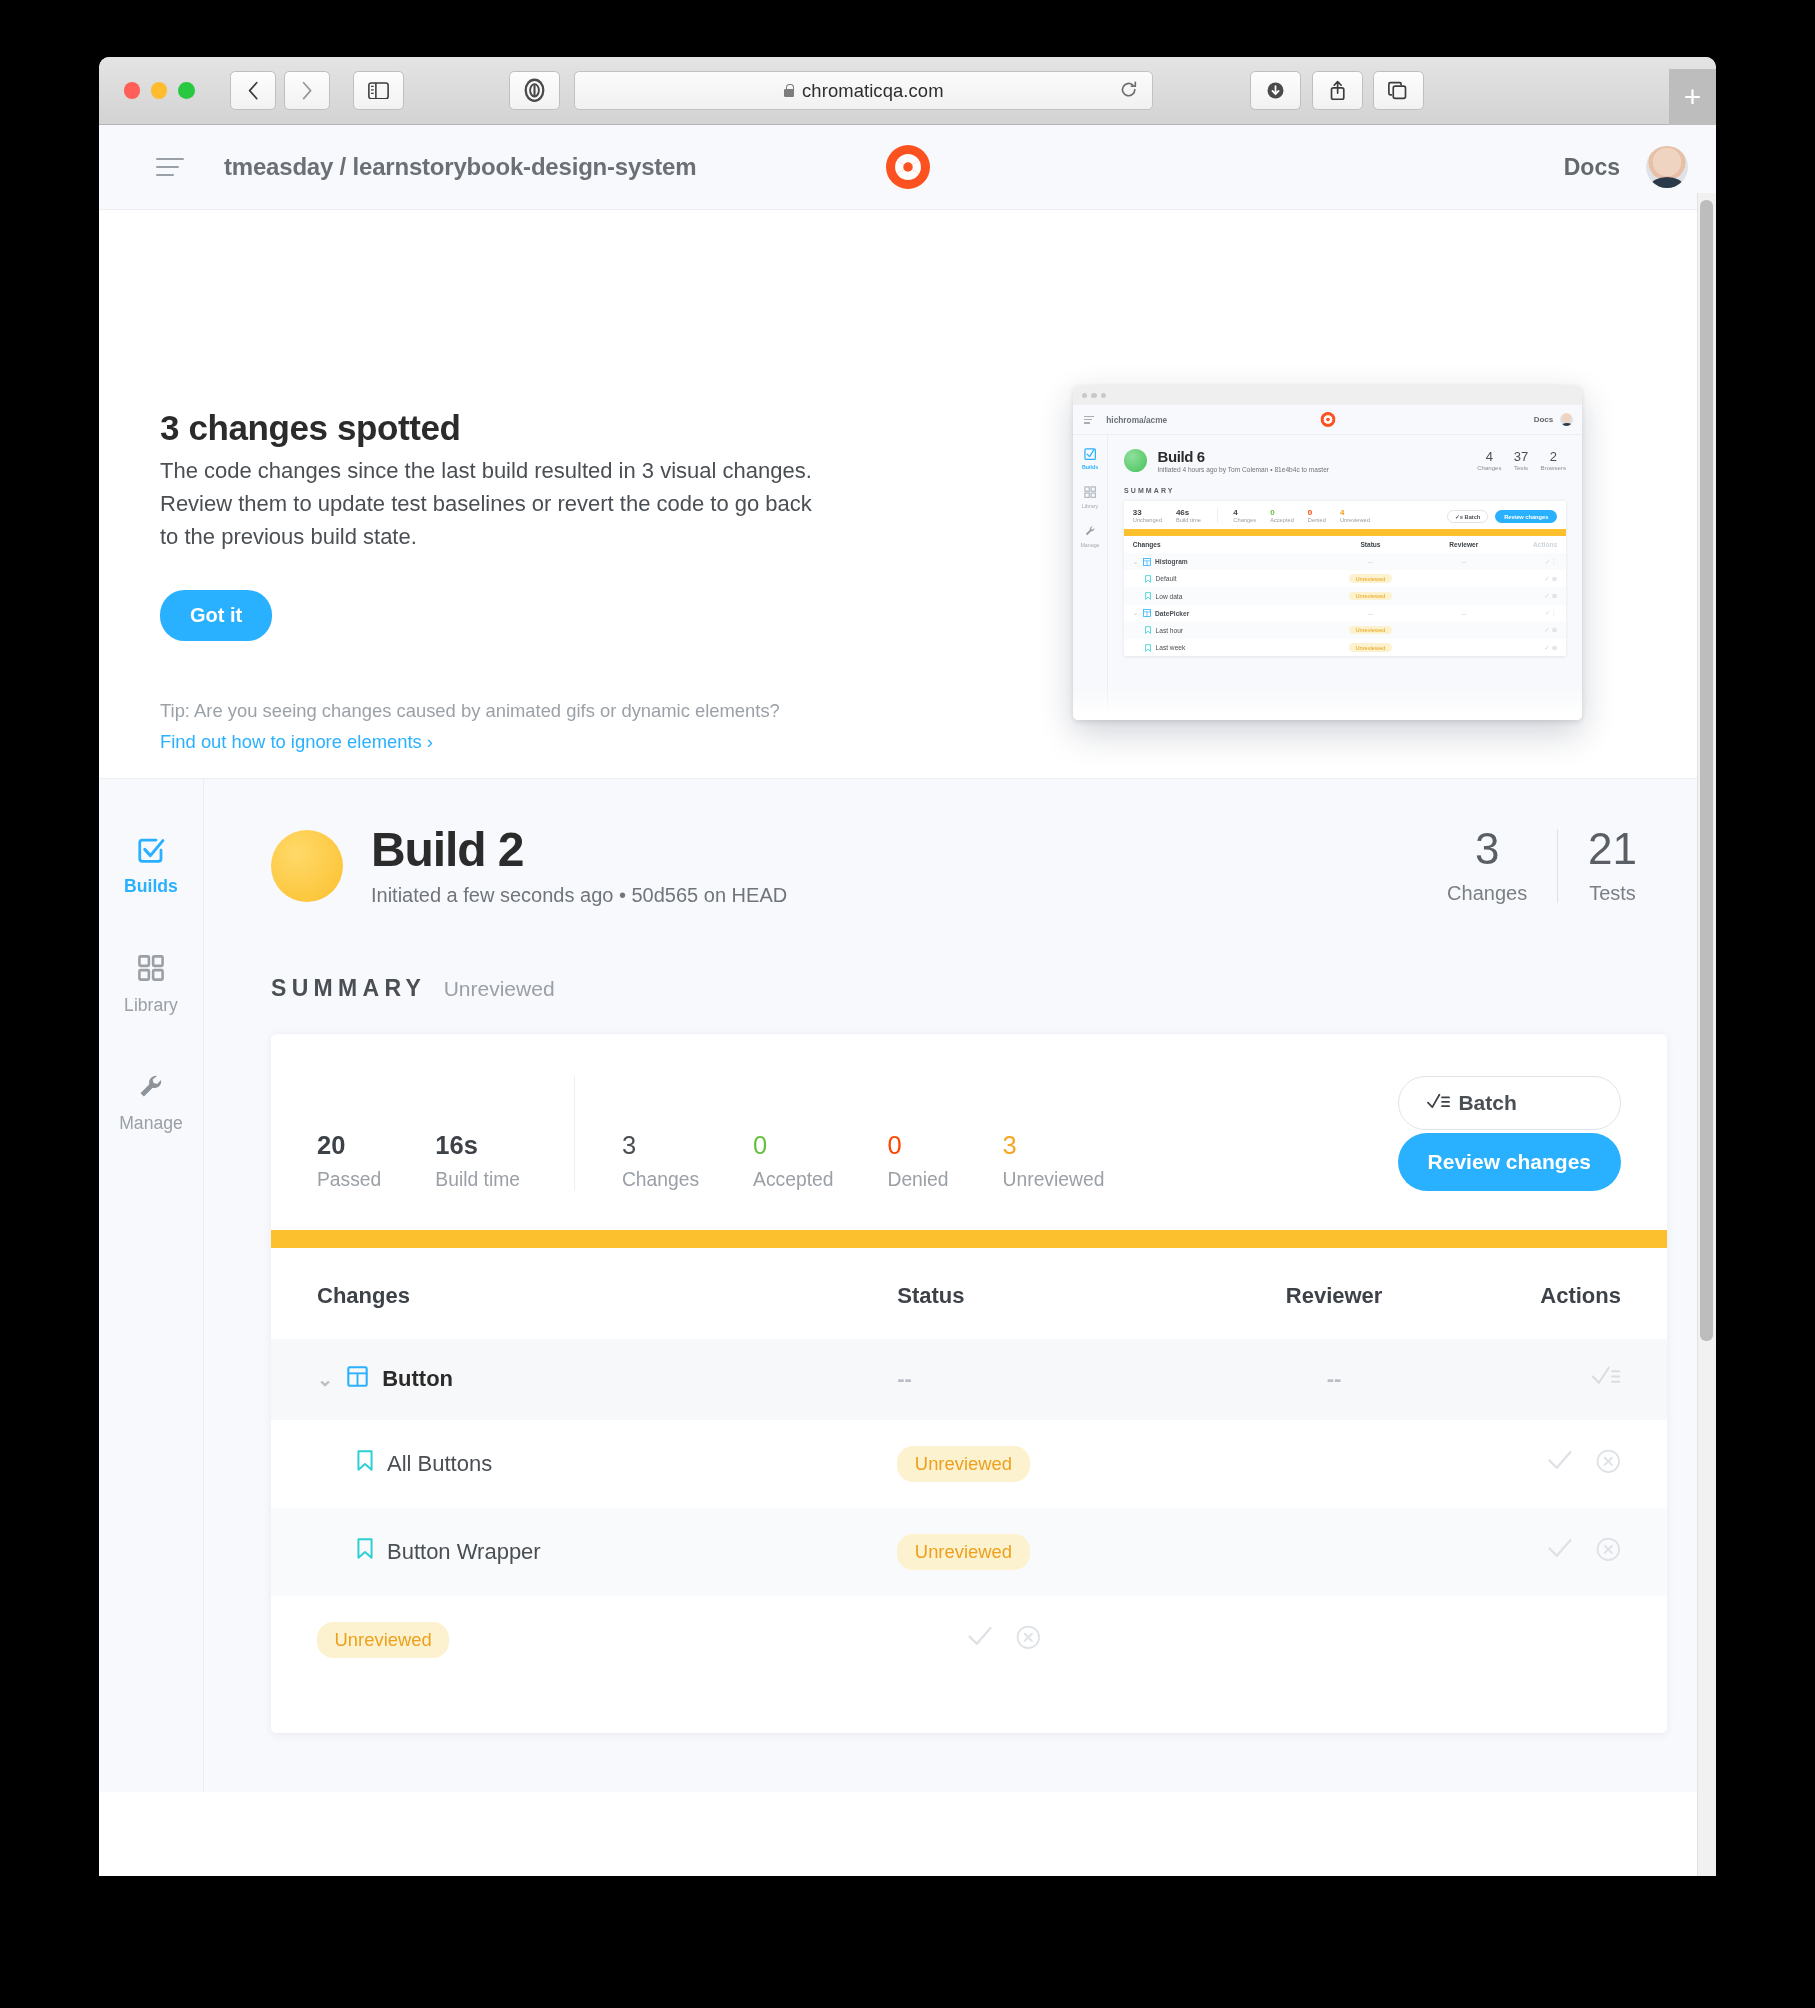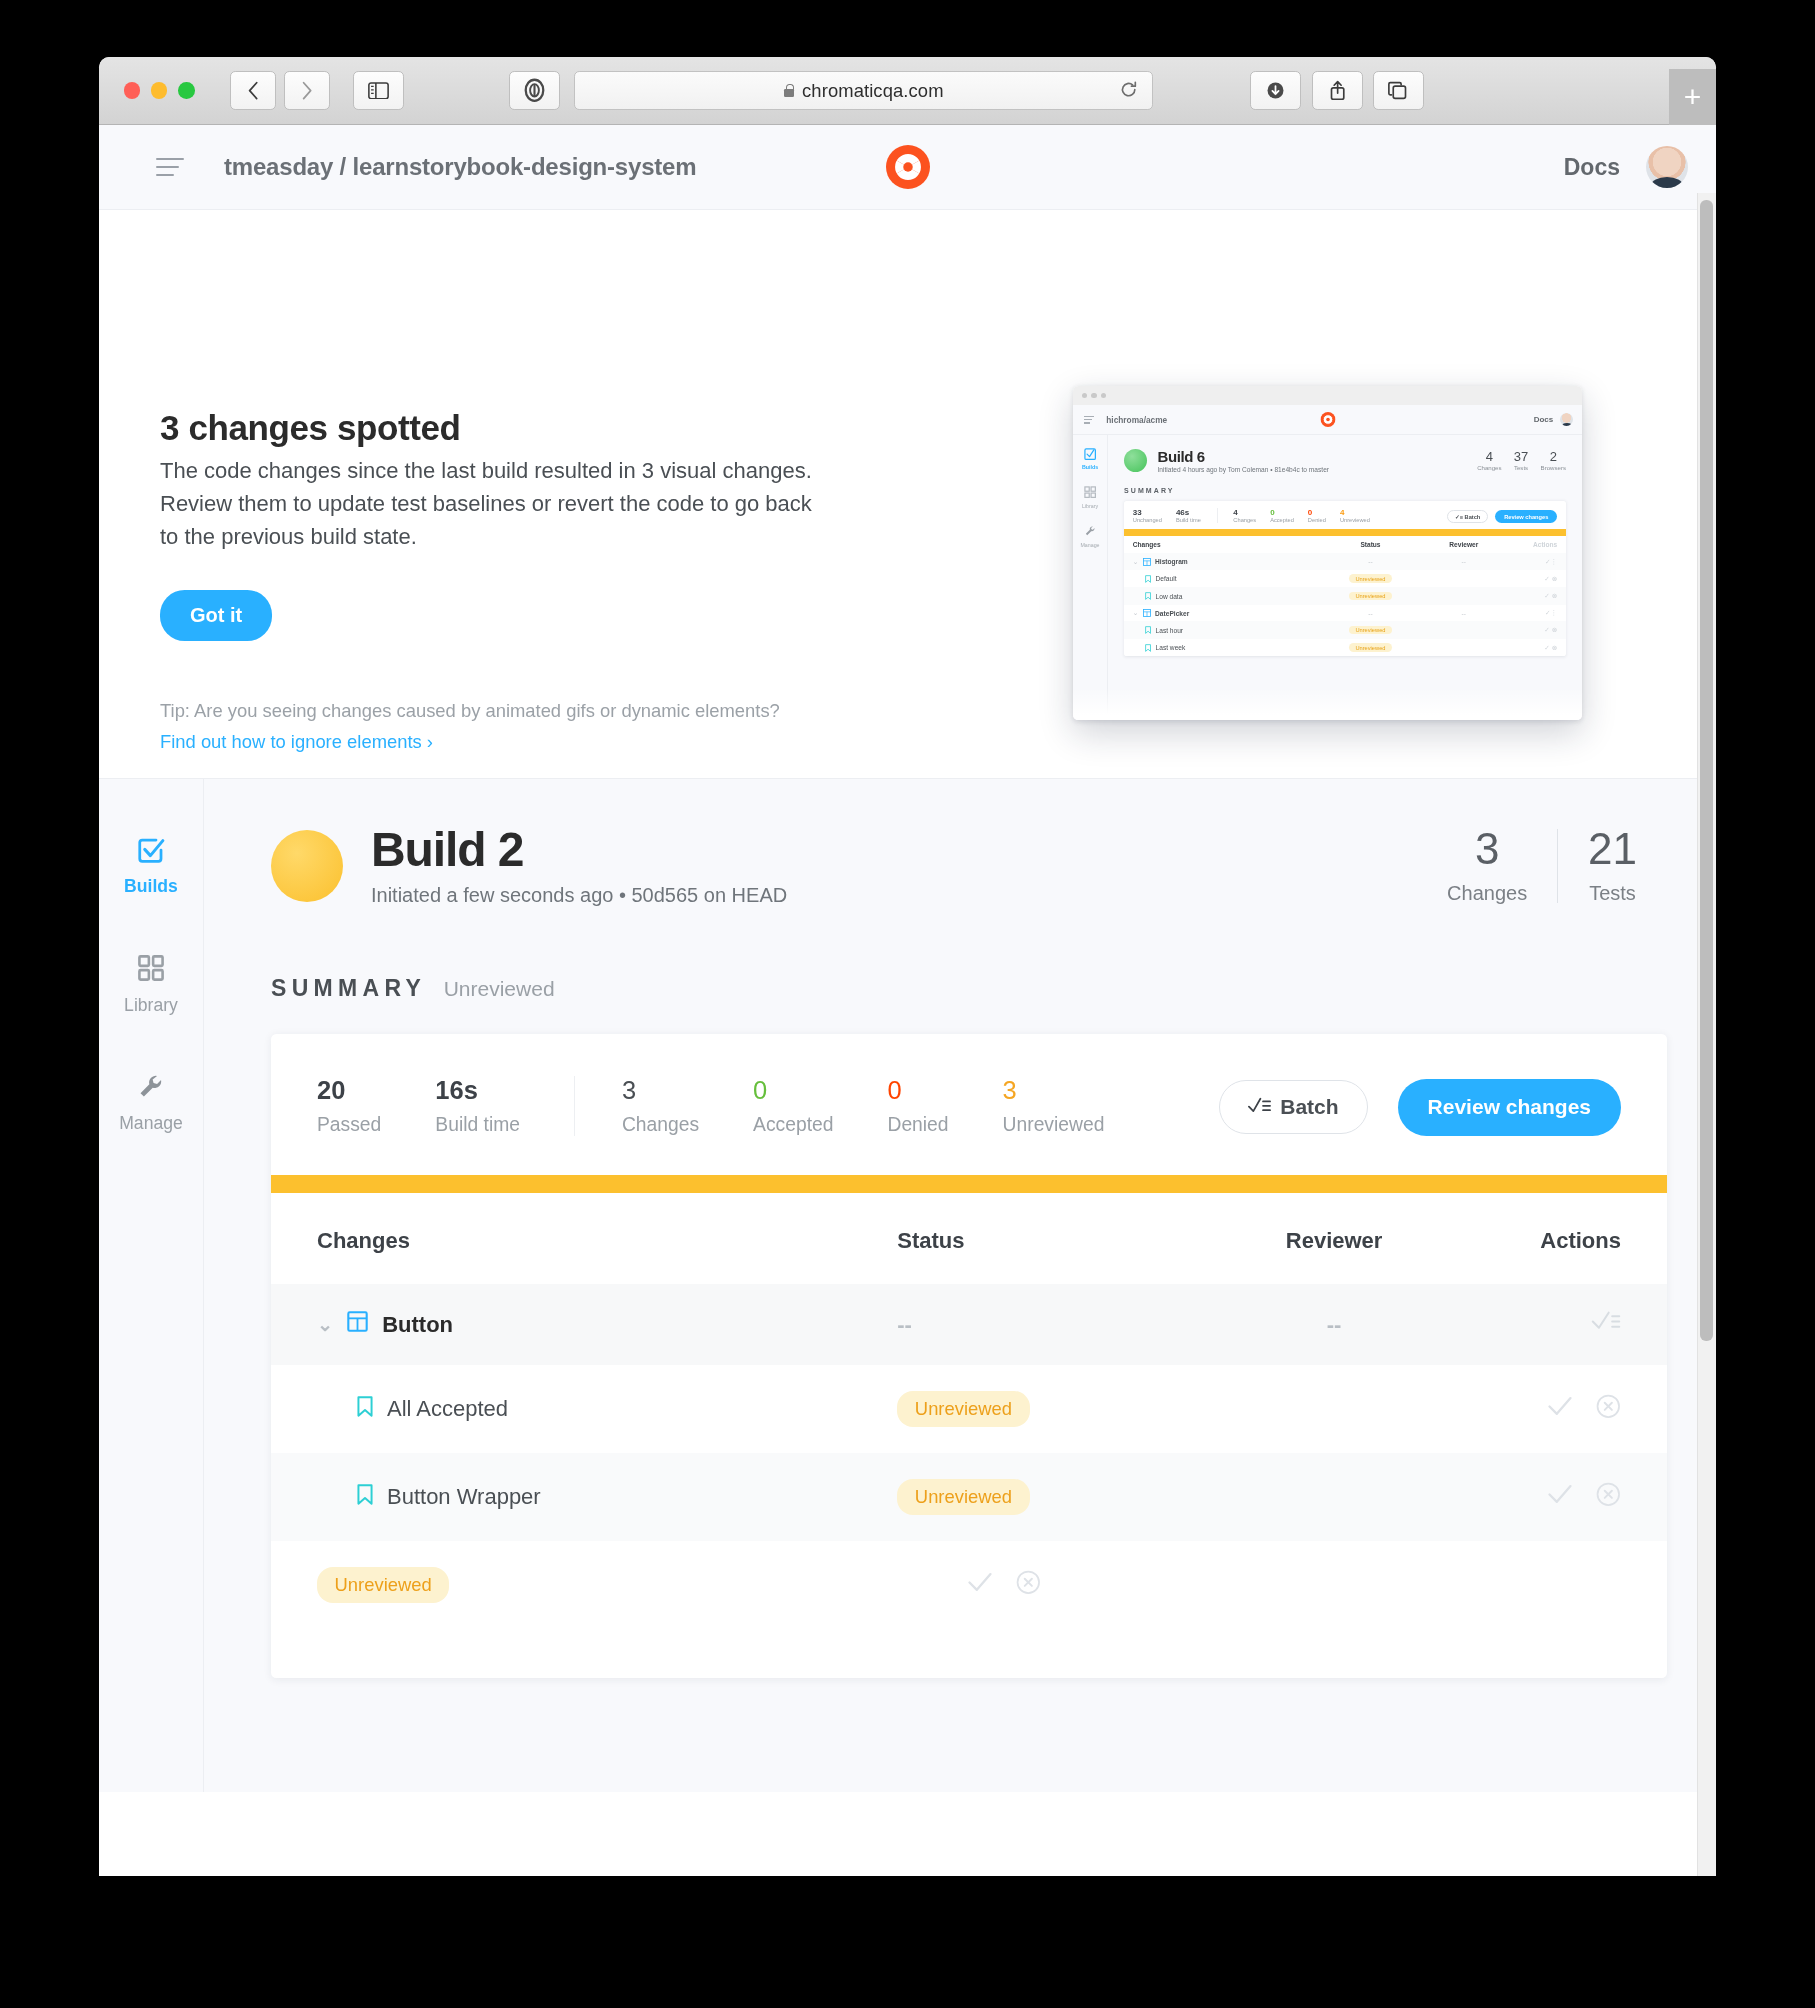--- a/index.html
+++ b/index.html
@@ -257,21 +257,21 @@
   }
   .sum-row { display: flex; align-items: flex-end; padding: 42px 46px 39px 46px; }
   .kv { margin-right: 54px; }
   .kv .n { font-size: 25.5px; font-weight: 700; color: #3d4248; }
   .kv .l { font-size: 19.3px; color: #9aa0a6; margin-top: 8.8px; }
   .kv.green .n { color: #66bf3c; font-weight: 400;}
   .kv.red .n { color: #ff4400; font-weight: 400;}
   .kv.amber .n { color: #f5a623; font-weight: 400;}
   .kv.plain .n { font-weight: 400; color:#4a4f54; }
   .sum-div { width: 0.9px; align-self: stretch; background: #edeff2; margin: 0 47px 0 0; }
-  .sum-actions { margin-left: auto; display: flex; align-items: center; gap: 30px; }
+  .sum-actions { margin-left: auto; display: flex; gap: 3px; flex-direction: column; }
   .batch-btn {
     border: 0.9px solid #dfe3e8; background:#fff; border-radius: 30px;
     padding: 14px 28px; font-size: 21px; font-weight: 700; color: #4a4f54;
     display:flex; align-items:center; gap:8.8px; cursor:pointer;
   }
   .review-btn {
     background: #29b0ff; border:none; border-radius: 30px;
     padding: 16.7px 30px; font-size: 21px; font-weight: 700; color: #fff; cursor:pointer;
   }
   .stripe { height: 18.4px; background: #fcc02e; }
@@ -753,21 +753,21 @@
             </div>
           </div>
 
           <div class="tbl-row">
             <div class="col-changes indent">
               <span>
                 <svg width="16" height="21" viewBox="0 0 12 16">
                     <path d="M1 1h10v14l-5-4.4L1 15z" fill="none" stroke="#2dcfd4" stroke-width="1.5" stroke-linejoin="round"></path>
                   </svg>
               </span>
-              <span>All Accepted</span>
+              <span>All Buttons</span>
             </div>
             <div class="col-status">
               <span class="chip">Unreviewed</span>
             </div>
             <div class="col-reviewer"></div>
             <div class="col-actions">
               <span>
                 <svg width="26" height="21" viewBox="0 0 24 20">
                     <path d="M2 10 L9 17 L22 2" fill="none" stroke="#dee2e7" stroke-width="2.2" stroke-linecap="round" stroke-linejoin="round"></path>
                   </svg>

